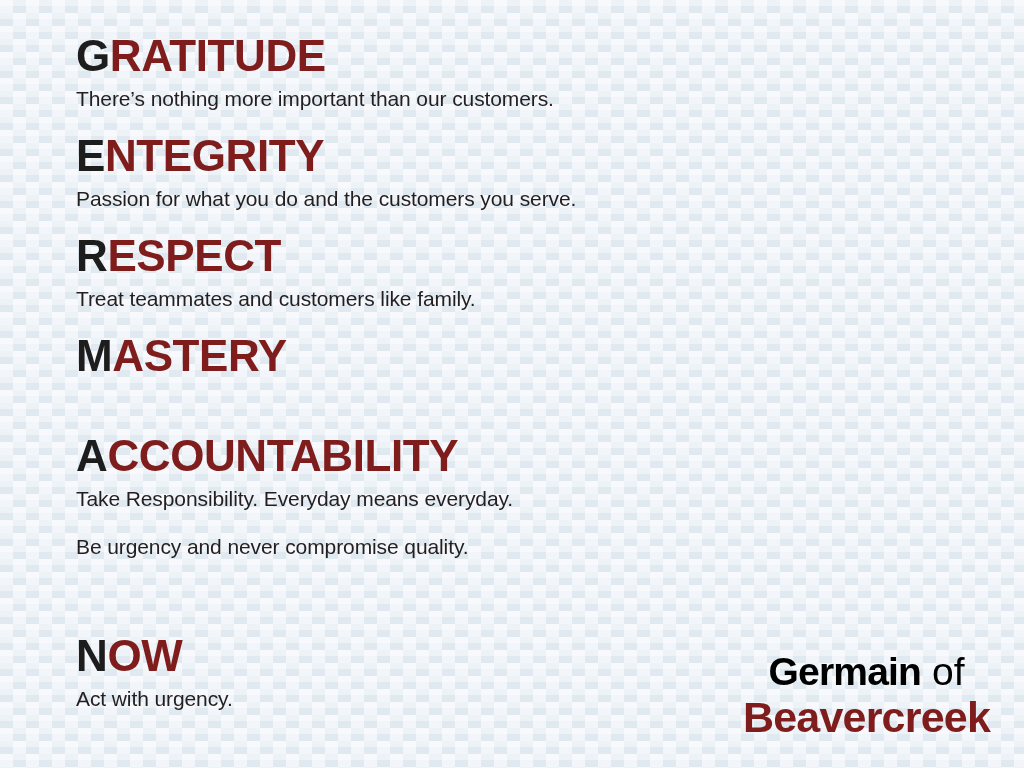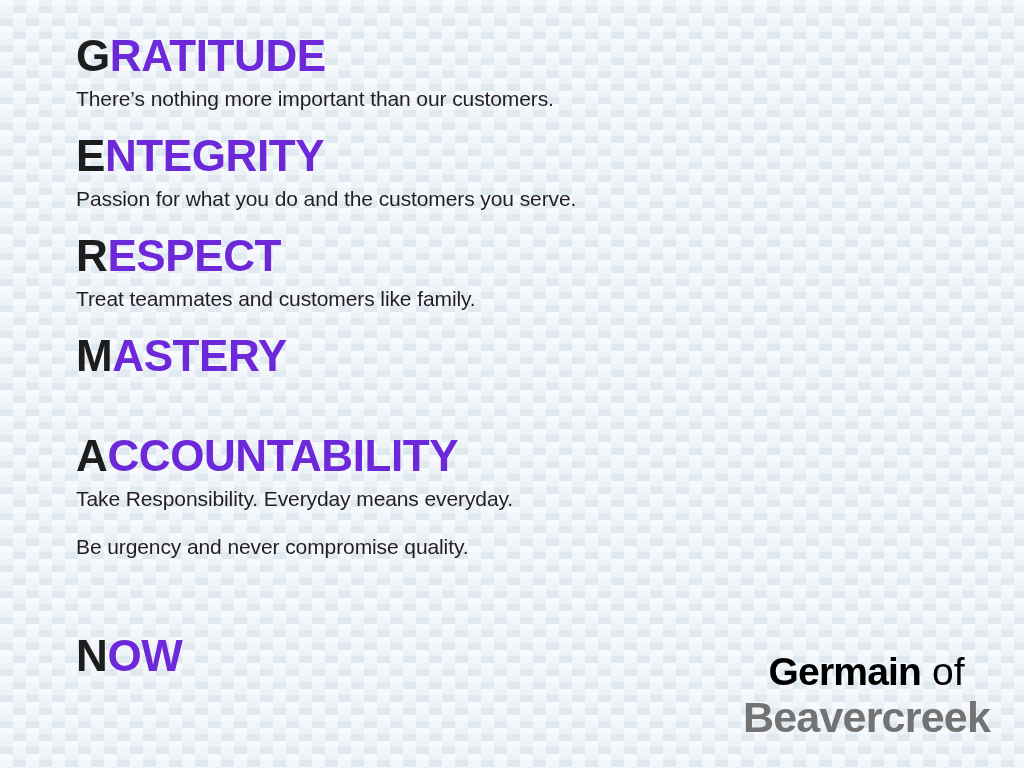--- a/index.html
+++ b/index.html
@@ -80,21 +80,21 @@
     margin: 0;
     white-space: nowrap;
     color: #3c87ad;
   }
 
   .value-heading .initial {
     color: #1d1d1d;
   }
 
   .value-heading .rest {
-    color: #6d28d9;
+    color: #7f1d1d;
   }
 
   .value-desc {
     font-family: "Liberation Sans", "DejaVu Sans", sans-serif;
     font-size: 21px;
     font-weight: normal;
     line-height: 34px;
     margin: 0;
     color: #231f20;
     letter-spacing: -0.1px;
@@ -127,21 +127,21 @@
   .logo-of {
     font-weight: normal;
     letter-spacing: 0px;
   }
 
   .logo-line-2 {
     font-family: "Liberation Sans", "DejaVu Sans", sans-serif;
     font-size: 43px;
     line-height: 46px;
     font-weight: bold;
-    color: #737373;
+    color: #7f1d1d;
     white-space: nowrap;
     letter-spacing: -0.8px;
     margin-top: 1px;
   }
 </style>
 </head>
 <body>
 
 <div class="poster">
 
@@ -173,20 +173,21 @@
       <div class="value-heading"><span class="initial">A</span><span class="rest">CCOUNTABILITY</span></div>
       <div class="value-desc">Take Responsibility. Everyday means everyday.</div>
     </div>
 
     <div class="value-row">
       <div class="value-desc">Be urgency and never compromise quality.</div>
     </div>
 
     <div class="value-row">
       <div class="value-heading"><span class="initial">N</span><span class="rest">OW</span></div>
+      <div class="value-desc">Act with urgency.</div>
     </div>
 
   </div>
 
   <div class="logo">
     <div class="logo-line-1"><span class="logo-brand">Germain</span><span class="logo-of"> of</span></div>
     <div class="logo-line-2">Beavercreek</div>
   </div>
 
 </div>

